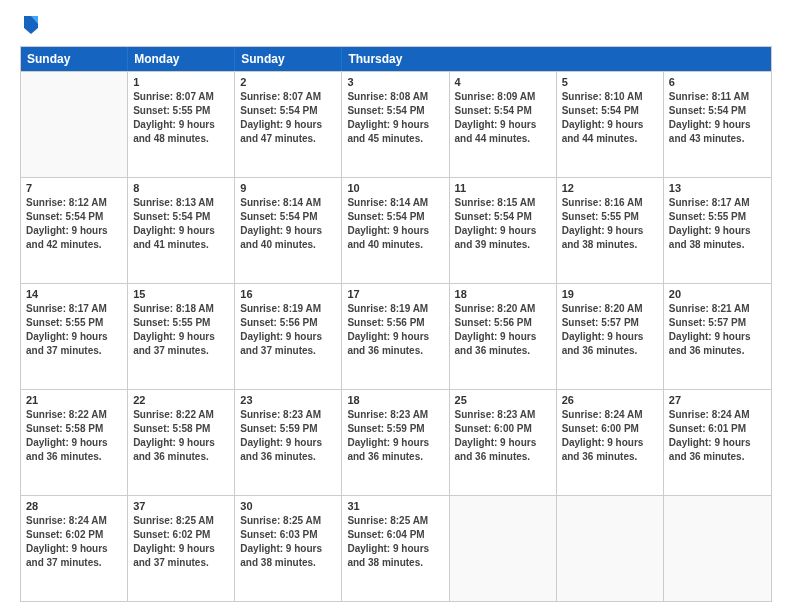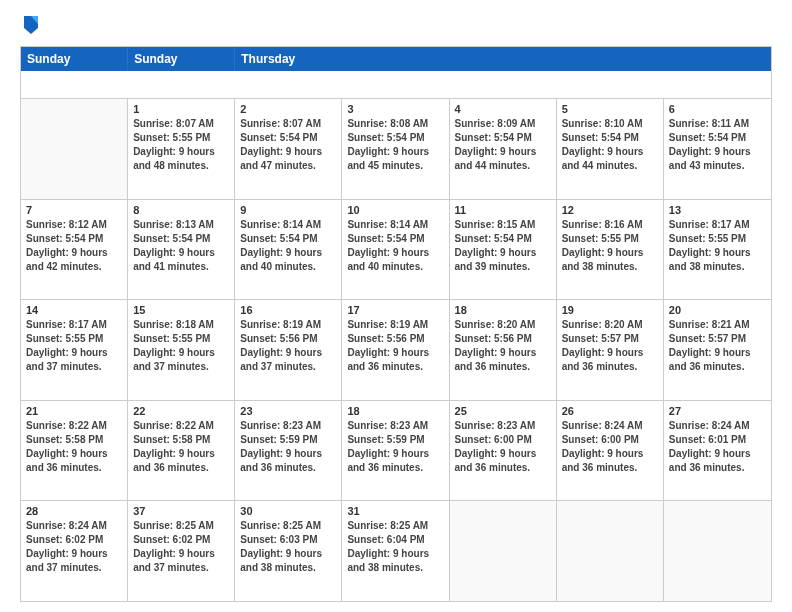--- a/index.html
+++ b/index.html
@@ -59,21 +59,20 @@
     }
     .location-title {
       font-size: 14px;
       color: #555;
     }
     .calendar {
       flex: 1;
       display: flex;
       flex-direction: column;
       border: 1px solid #ccc;
-      gap: 27px;
     }
     .cal-header-row {
       display: grid;
       grid-template-columns: repeat(7, 1fr);
       background: #1565c0;
     }
     .cal-header-cell {
       color: #fff;
       font-size: 12px;
       font-weight: bold;
@@ -135,20 +134,21 @@
     </div>
     <div class="title-block">
       <div class="month-title"></div>
       <div class="location-title"></div>
     </div>
   </div>
 
   <div class="calendar">
     <div class="cal-header-row">
     <div class="cal-header-cell">Sunday</div>
+        <div class="cal-header-cell">Monday</div>
         <div class="cal-header-cell">Sunday</div>
         <div class="cal-header-cell">Thursday</div>
       </div>
     <div class="cal-body">
     <div class="cal-week">
           <div class="cal-cell empty"></div>
           <div class="cal-cell">
             <span class="day-num">1</span>
             <div class="day-info">Sunrise: 8:07 AM<br>Sunset: 5:55 PM<br>Daylight: 9 hours and 48 minutes.</div>
           </div>

